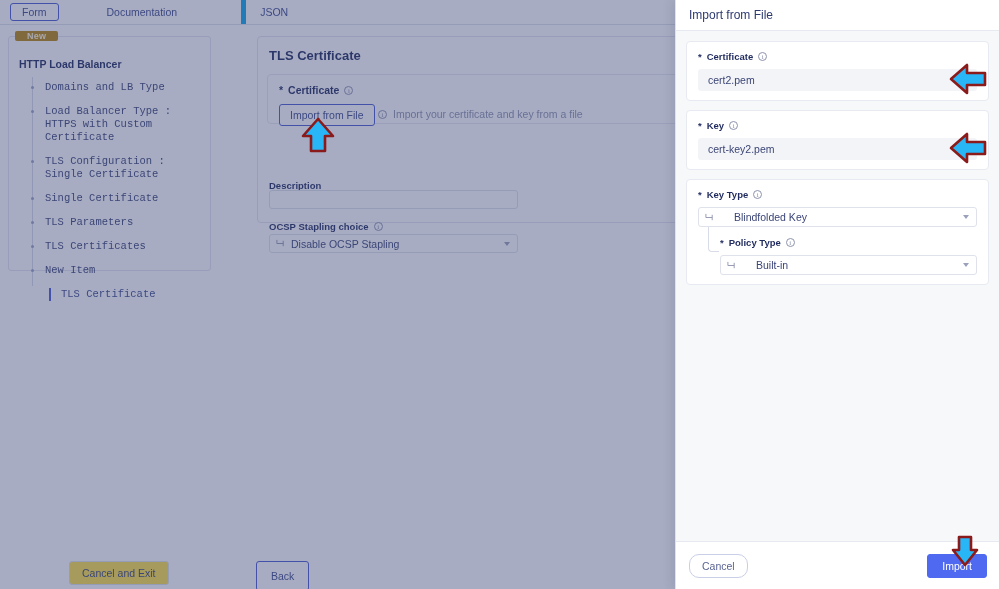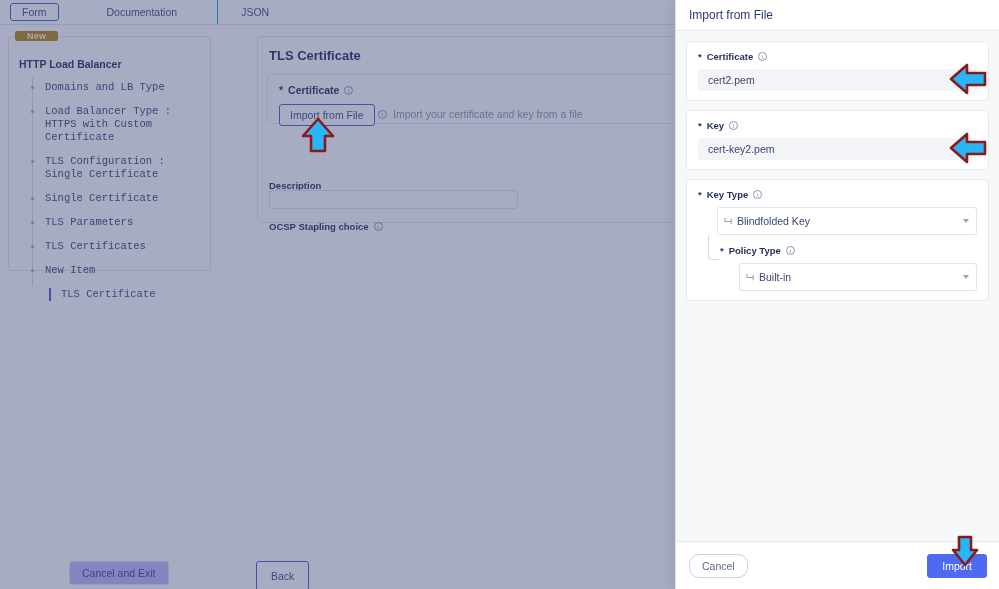--- a/index.html
+++ b/index.html
@@ -20,21 +20,21 @@
     background: #ffffff; border-bottom: 1px solid #dfe2ea;
     display: flex; align-items: stretch;
   }
   .tab {
     display: flex; align-items: center; justify-content: center;
     font-size: 10.5px; color: #3d4a8c; padding: 0 12px; height: 100%;
   }
   .tab.form { border: 1px solid #4a5bd0; border-radius: 3px; height: 18px;
     margin: 3px 0 0 10px; padding: 0 11px; color: #3d4a8c; }
   .tab.doc { margin-left: 36px; }
-  .tab.json { margin-left: 28px; border-left: 1px solid #0ea5e9; padding: 0 23px; }
+  .tab.json { margin-left: 52px; border-left: 5px solid #0ea5e9; padding: 0 14px; }
 
   .sidebar {
     position: absolute; left: 8px; top: 36px; width: 203px; height: 235px;
     background: #ffffff; border: 1px solid #e3e6ee; border-radius: 3px;
   }
   .badge-new {
     position: absolute; left: 6px; top: -6px;
     background: #b8860b; color: #fff6d8; font-size: 9px; font-weight: bold;
     padding: 0 12px; border-radius: 2px; letter-spacing: .3px;
   }
@@ -96,21 +96,21 @@
   }
   .ocsp-label { position: absolute; left: 11px; top: 184px; }
   .ocsp-select {
     position: absolute; left: 11px; top: 197px; width: 249px; height: 19px;
     border: 1px solid #dfe2ea; border-radius: 3px; background: #fff;
     display: flex; align-items: center; padding: 0 6px;
     font-size: 10.5px; color: #3b4576; gap: 6px;
   }
 
   .btn-plain {
-    border: 1px solid #dfe2ea; background: #c4b5fd; color: #3b4576;
+    border: 1px solid #dfe2ea; background: #fde047; color: #3b4576;
     font-size: 10.5px; border-radius: 3px; padding: 5px 12px; cursor: pointer;
   }
   .btn-back {
     border: 1px solid #4a5bd0; background: #fff; color: #3d4a8c;
     font-size: 10.5px; border-radius: 3px; padding: 8px 14px; cursor: pointer;
   }
 
   .dim-overlay {
     position: absolute; left: 0; top: 0; width: 675px; height: 589px;
     background: rgba(60,72,120,0.45);
@@ -139,23 +139,23 @@
   .file-input {
     position: relative; height: 22px; background: #f3f4f7;
     border-radius: 3px; display: flex; align-items: center;
     padding: 0 24px 0 10px; font-size: 10.5px; color: #3b4576;
   }
   .clear-x {
     position: absolute; right: 7px; top: 50%; transform: translateY(-50%);
     color: #9aa1b8; font-size: 11px; line-height: 1; cursor: pointer;
   }
   .dselect {
-    height: 28px; border: 1px solid #dfe2ea; border-radius: 3px;
-    background: #fff; display: flex; align-items: center; gap: 4px;
-    padding: 0 6px; font-size: 10.5px; color: #3b4576; position: relative; margin-left: 19px;
+    height: 20px; border: 1px solid #dfe2ea; border-radius: 3px;
+    background: #fff; display: flex; align-items: center; gap: 20px;
+    padding: 0 6px; font-size: 10.5px; color: #3b4576; position: relative;
   }
   .caret {
     position: absolute; right: 7px; top: 50%; margin-top: -2px;
     width: 0; height: 0; border-left: 3.5px solid transparent;
     border-right: 3.5px solid transparent; border-top: 4px solid #9aa1b8;
   }
   .nested { margin: 10px 0 0 22px; position: relative; }
   .nested::before {
     content: ""; position: absolute; left: -12px; top: -10px;
     width: 10px; height: 24px;
@@ -253,20 +253,27 @@
           <span>Import your certificate and key from a file</span>
         </div>
       </div>
 
       <div class="desc-label">Description</div>
       <input class="desc-input" type="text" value="" style="">
 
       <div class="field-label normal ocsp-label">
         <span style="font-size:9.5px;font-weight:bold;">OCSP Stapling choice</span>
         <span class="info-i">i</span>
+      </div>
+      <div class="ocsp-select">
+        <svg class="fork-icon" width="9" height="9" viewBox="0 0 10 10">
+          <path d="M1 1 L1 5 L8 5 M8 2 L8 8" stroke="#8d93ad" stroke-width="1" fill="none"></path>
+        </svg>
+        <span>Disable OCSP Stapling</span>
+        <span class="caret"></span>
       </div>
     </div>
 
     <button class="btn-plain" style="position:absolute;left:69px;top:561px;">Cancel and Exit</button>
     <button class="btn-back" style="position:absolute;left:256px;top:561px;">Back</button>
 
     <div class="dim-overlay"></div>
   </div>
 
   <div class="drawer">

